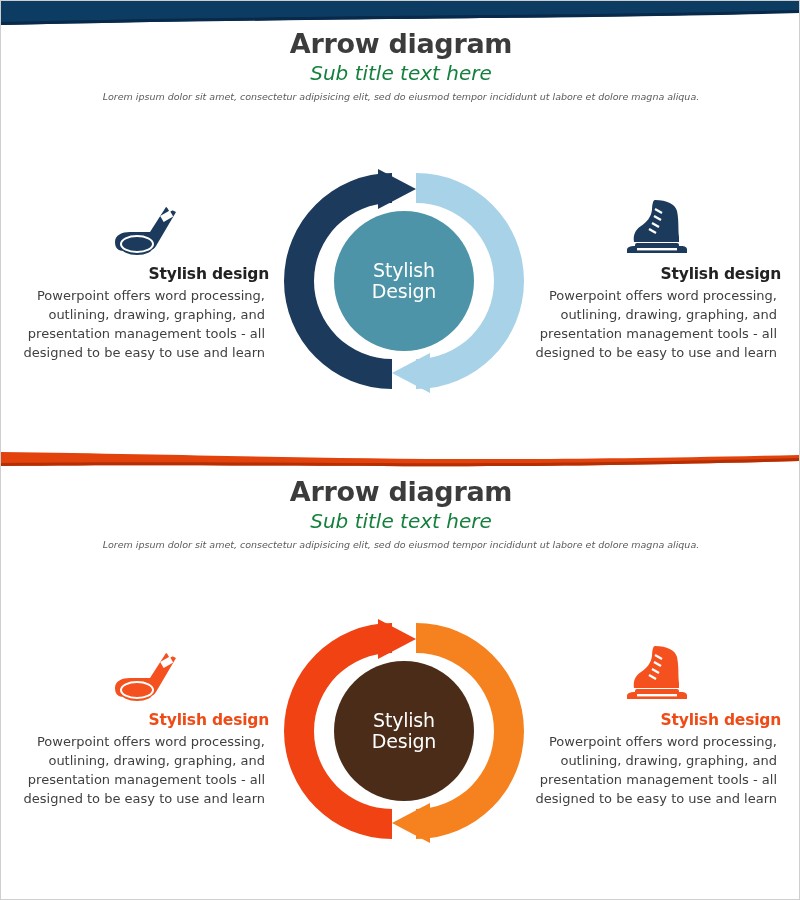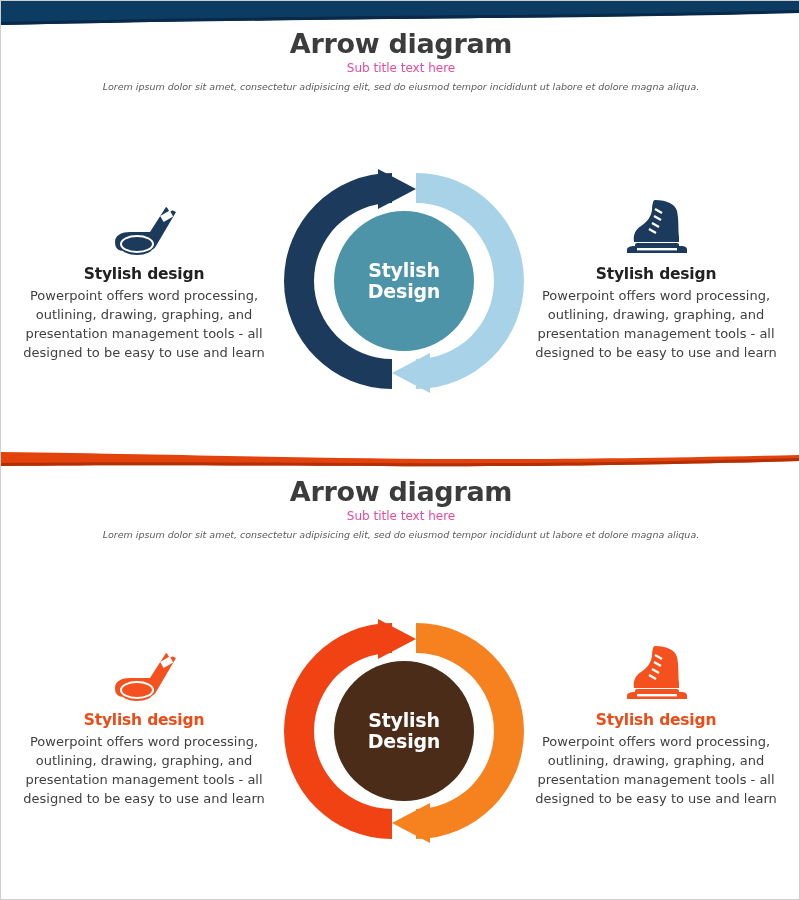--- a/index.html
+++ b/index.html
@@ -56,25 +56,26 @@
     font-family: "DejaVu Sans", sans-serif;
     font-size: 27px;
     font-weight: bold;
     color: #3c3c3c;
     letter-spacing: -0.3px;
     line-height: 1.1;
     margin: 0;
   }
   .sub-title {
     font-family: "DejaVu Sans", sans-serif;
-    font-size: 12px;
+    font-size: 20px;
     font-weight: normal;
-    color: #ec4899;
+    color: #15803d;
     margin: 3px 0 0 0;
     line-height: 1.15;
+    font-style: italic;
   }
   .lorem-line {
     font-family: "DejaVu Sans", sans-serif;
     font-size: 9.5px;
     color: #5a5a5a;
     margin: 6px 0 0 0;
     line-height: 1.2;
     font-style: italic;
   }
 
@@ -94,31 +95,31 @@
     top: 0;
     width: 244px;
     height: 244px;
     display: flex;
     flex-direction: column;
     align-items: center;
     justify-content: center;
     color: #ffffff;
     font-family: "DejaVu Sans", sans-serif;
     font-size: 19px;
-    font-weight: bold;
+    font-weight: normal;
     line-height: 1.12;
     letter-spacing: -0.2px;
     pointer-events: none;
   }
 
   
   .side {
     position: absolute;
     width: 250px;
-    text-align: center;
+    text-align: right;
   }
   .side-left  { left: 18px; }
   .side-right { left: 530px; }
   .panel-top .side  { top: 196px; }
 
   .side-icon {
     height: 62px;
     display: flex;
     align-items: flex-end;
     justify-content: center;

